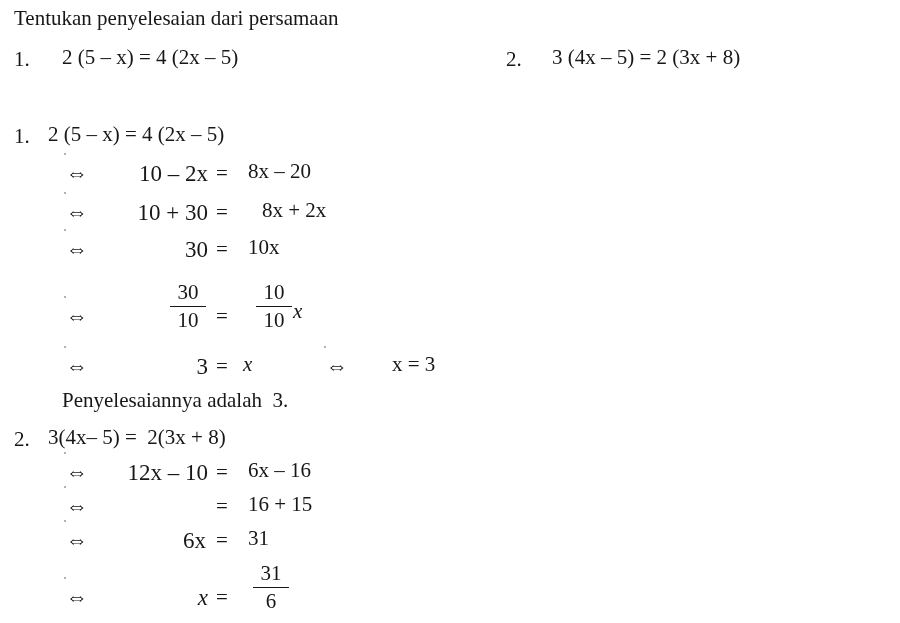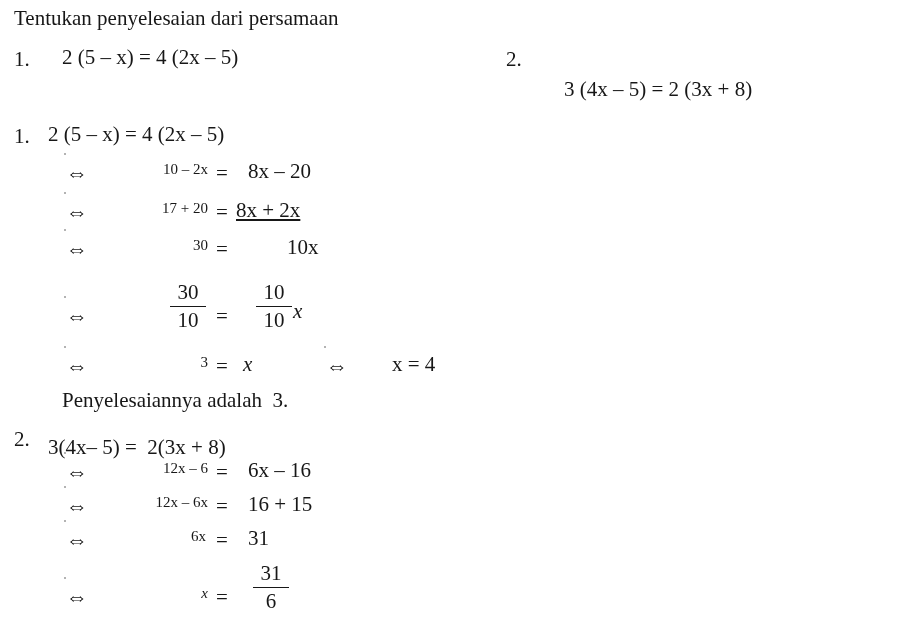--- a/index.html
+++ b/index.html
@@ -40,21 +40,21 @@
   .num {
     position: absolute;
     font-size: 21px;
     white-space: pre;
     color: #171717;
   }
 
   
   .lhs {
     position: absolute;
-    font-size: 15px;
+    font-size: 23px;
     white-space: pre;
     text-align: right;
     color: #171717;
   }
 
   
   .eq {
     position: absolute;
     font-size: 21px;
     white-space: pre;
@@ -107,49 +107,49 @@
 <body>
 
 <div class="page">
 
   <div class="run" style="left:14px; top:8px;">Tentukan penyelesaian dari persamaan</div>
 
   <div class="num" style="left:14px; top:47px;">1.</div>
   <div class="run ital-math" style="left:62px; top:47px;">2 (5 – x) = 4 (2x – 5)</div>
 
   <div class="num" style="left:506px; top:47px;">2.</div>
-  <div class="run" style="left:564px; top:47px;margin-top:32px;">3 (4x – 5) = 2 (3x + 8)</div>
+  <div class="run" style="left:552px; top:47px;">3 (4x – 5) = 2 (3x + 8)</div>
 
 
   <div class="num" style="left:14px; top:124px;">1.</div>
   <div class="run" style="left:48px; top:124px;">2 (5 – x) = 4 (2x – 5)</div>
 
   <div class="iff" style="left:66px; top:162px;">
     <span class="speck"></span>
     <span>⇔</span>
   </div>
   <div class="lhs" style="left:60px; top:161px; width:148px;">10 – 2x</div>
   <div class="eq" style="left:216px; top:161px;">=</div>
   <div class="run" style="left:248px; top:161px;">8x – 20</div>
 
   <div class="iff" style="left:66px; top:201px;">
     <span class="speck"></span>
     <span>⇔</span>
   </div>
-  <div class="lhs" style="left:60px; top:200px; width:148px;">17 + 20</div>
+  <div class="lhs" style="left:60px; top:200px; width:148px;">10 + 30</div>
   <div class="eq" style="left:216px; top:200px;">=</div>
-  <div class="run" style="left:236px; top:200px;text-decoration:underline;">8x + 2x</div>
+  <div class="run" style="left:262px; top:200px;">8x + 2x</div>
 
   <div class="iff" style="left:66px; top:238px;">
     <span class="speck"></span>
     <span>⇔</span>
   </div>
   <div class="lhs" style="left:60px; top:237px; width:148px;">30</div>
   <div class="eq" style="left:216px; top:237px;">=</div>
-  <div class="run" style="left:248px; top:237px;margin-left:39px;">10x</div>
+  <div class="run" style="left:248px; top:237px;">10x</div>
 
   <div class="iff" style="left:66px; top:305px;">
     <span class="speck"></span>
     <span>⇔</span>
   </div>
 
   <div class="frac" style="left:170px; top:280px; width:36px;">
     <span class="top">30</span>
     <span class="bar"></span>
     <span class="bot">10</span>
@@ -169,40 +169,39 @@
     <span>⇔</span>
   </div>
   <div class="lhs" style="left:60px; top:354px; width:148px;">3</div>
   <div class="eq" style="left:216px; top:354px;">=</div>
   <div class="run ital" style="left:243px; top:354px;">x</div>
 
   <div class="iff" style="left:326px; top:355px;">
     <span class="speck"></span>
     <span>⇔</span>
   </div>
-  <div class="run" style="left:392px; top:354px;">x = 4</div>
+  <div class="run" style="left:392px; top:354px;">x = 3</div>
 
   <div class="run" style="left:62px; top:390px;">Penyelesaiannya adalah  3.</div>
 
   <div class="num" style="left:14px; top:427px;">2.</div>
-  <div class="run" style="left:48px; top:437px;">3(4x– 5) =  2(3x + 8)</div>
+  <div class="run" style="left:48px; top:427px;">3(4x– 5) =  2(3x + 8)</div>
 
   <div class="iff" style="left:66px; top:461px;">
     <span class="speck"></span>
     <span>⇔</span>
   </div>
-  <div class="lhs" style="left:60px; top:460px; width:148px;">12x – 6</div>
+  <div class="lhs" style="left:60px; top:460px; width:148px;">12x – 10</div>
   <div class="eq" style="left:216px; top:460px;">=</div>
   <div class="run" style="left:248px; top:460px;">6x – 16</div>
 
   <div class="iff" style="left:66px; top:495px;">
     <span class="speck"></span>
     <span>⇔</span>
   </div>
-  <div class="lhs" style="left:60px; top:494px; width:148px;">12x – 6x</div>
   <div class="eq" style="left:216px; top:494px;">=</div>
   <div class="run" style="left:248px; top:494px;font-family:Liberation Serif, serif;">16 + 15</div>
 
   <div class="iff" style="left:66px; top:529px;">
     <span class="speck"></span>
     <span>⇔</span>
   </div>
   <div class="lhs" style="left:58px; top:528px; width:148px;">6x</div>
   <div class="eq" style="left:216px; top:528px;">=</div>
   <div class="run" style="left:248px; top:528px;">31</div>

